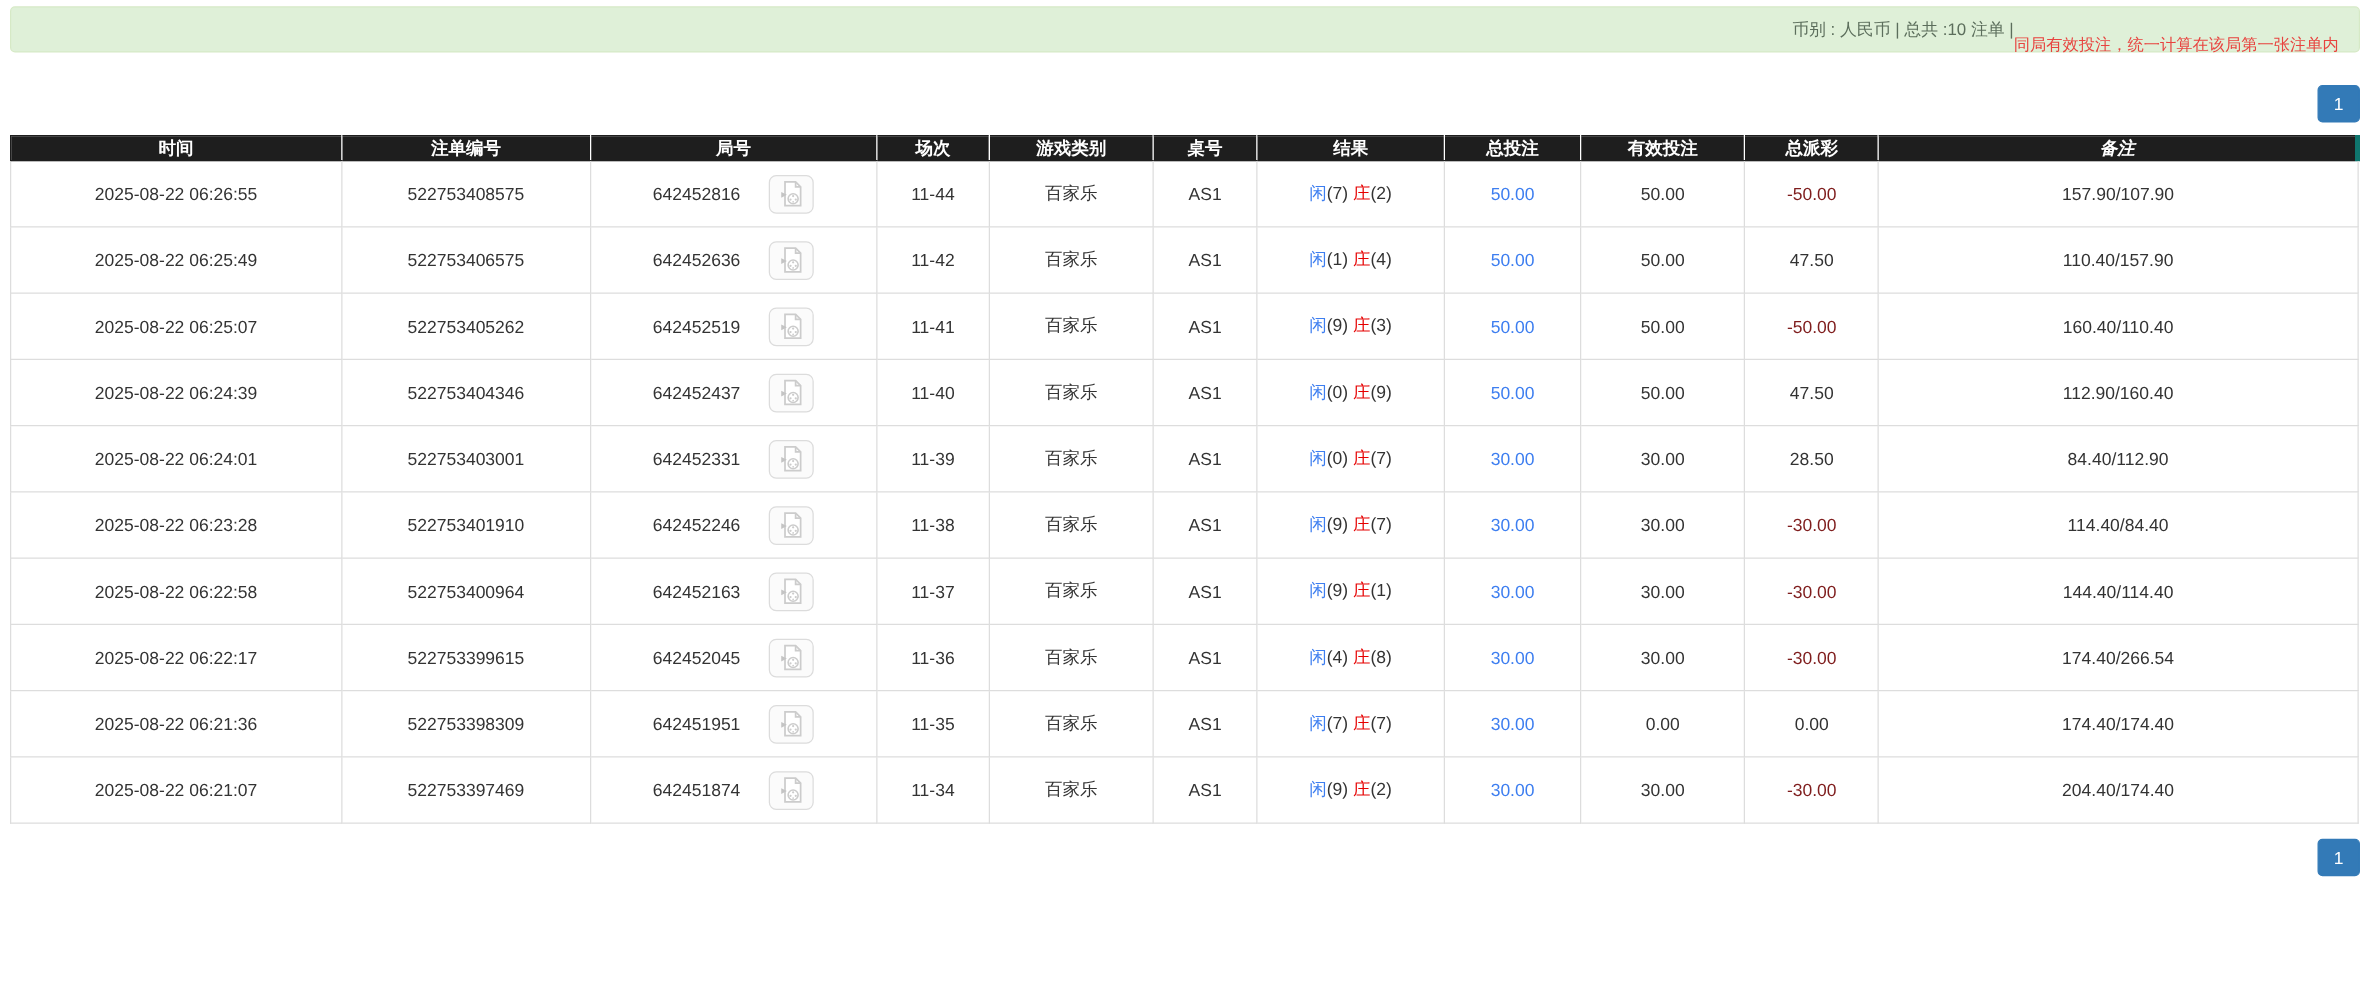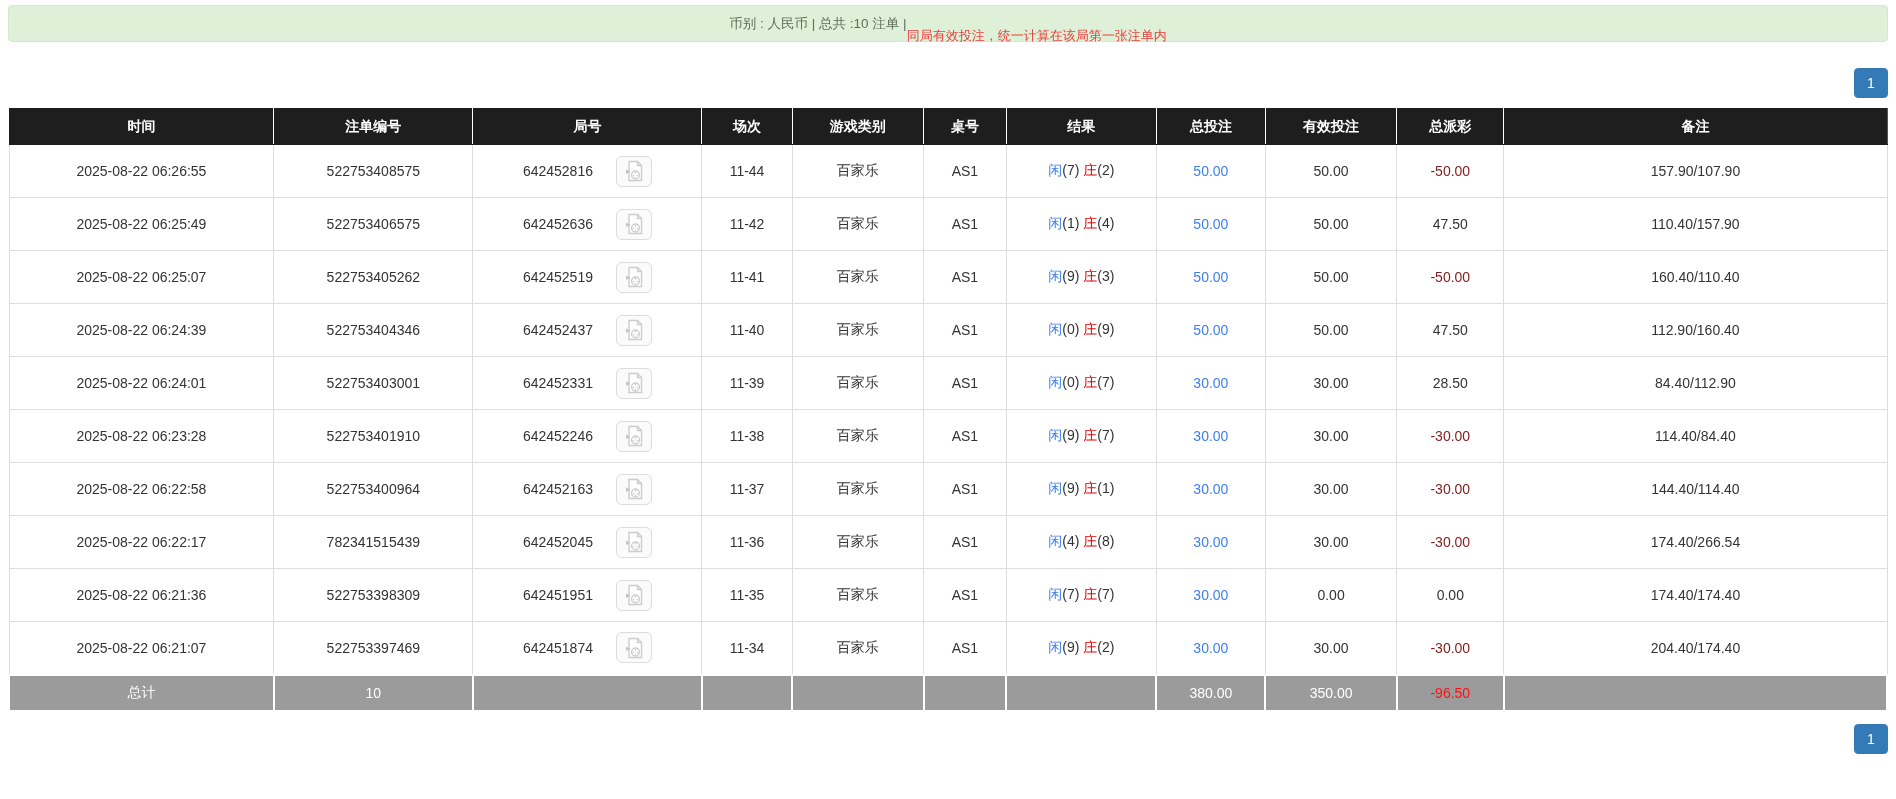--- a/index.html
+++ b/index.html
@@ -13,21 +13,21 @@
   }
   
   .banner {
     margin: 5px 8px 0 8px;
     background: #dff0d8;
     border: 1px solid #d6e9c6;
     border-radius: 4px;
     height: 37px;
     display: flex;
     align-items: center;
-    justify-content: center;
+    justify-content: flex-end;
     padding: 0 16px;
   }
   .banner .left-text { color: #5c6e5c; font-size: 13.5px; }
   .banner .right-text { color: #e8433f; font-size: 13px; margin-top: 25px; }
 
   
   .pager { display: flex; justify-content: flex-end; margin: 26px 8px 10px 8px; }
   .pager-bottom { margin: 12px 8px 0 8px; }
   .page-btn {
     min-width: 34px; height: 30px;
@@ -45,29 +45,29 @@
     width: 1880px;
     margin: 0 8px;
     border-collapse: collapse;
     table-layout: fixed;
   }
   .records th {
     background: #1e1e1e;
     color: #fff;
     font-weight: bold;
     font-size: 14px;
-    height: 36px;
+    height: 20px;
     border-left: 1px solid #fff;
     border-right: 1px solid #fff;
     border-top: 1px solid #1e1e1e;
     border-bottom: 1px solid #1e1e1e;
     text-align: center;
   }
   .records th:first-child { border-left: 1px solid #1e1e1e; }
-  .records th:last-child { border-right: 1px solid #0f766e; }
+  .records th:last-child { border-right: 4px solid #0f766e; font-style: italic; }
   .records td {
     border: 1px solid #ddd;
     text-align: center;
     height: 53px;
     font-size: 14px;
     color: #333;
     background: #fff;
     padding: 4px 6px;
   }
   .records td.link-cell { color: #3d7ef0; cursor: pointer; }
@@ -346,21 +346,21 @@
     <td>AS1</td>
     <td><span class="res-p">闲</span>(9) <span class="res-b">庄</span>(1)</td>
     <td class="link-cell">30.00</td>
     <td>30.00</td>
     <td class="neg">-30.00</td>
     <td>144.40/114.40</td>
   </tr>
 
   <tr>
     <td>2025-08-22 06:22:17</td>
-    <td>782341515439</td>
+    <td>522753399615</td>
     <td>
       <span class="round-wrap">
         <span>642452045</span>
         <button class="video-btn">
           <svg width="20" height="22" viewBox="0 0 20 22" fill="none">
             <path d="M5 1.5 H13.5 L17.5 5.5 V20.5 H5 Z" fill="#ffffff" stroke="#cccccc" stroke-width="1.4"></path>
             <path d="M13.5 1.5 V5.5 H17.5" fill="none" stroke="#cccccc" stroke-width="1.4"></path>
             <path d="M2 9.5 L6.5 11.8 L2 14.1 Z" fill="#c4c4c4"></path>
             <circle cx="11.5" cy="15" r="4" fill="none" stroke="#cccccc" stroke-width="1.3"></circle>
             <circle cx="11.5" cy="12.8" r="0.9" fill="#cccccc"></circle>
@@ -435,31 +435,18 @@
     <td>百家乐</td>
     <td>AS1</td>
     <td><span class="res-p">闲</span>(9) <span class="res-b">庄</span>(2)</td>
     <td class="link-cell">30.00</td>
     <td>30.00</td>
     <td class="neg">-30.00</td>
     <td>204.40/174.40</td>
   </tr>
 </tbody>
   <tfoot>
-    <tr class="summary">
-      <td>总计</td>
-      <td>10</td>
-      <td></td>
-        <td></td>
-        <td></td>
-      <td></td>
-        <td></td>
-      <td>380.00</td>
-      <td>350.00</td>
-      <td class="neg">-96.50</td>
-      <td></td>
-    </tr>
   </tfoot>
 </table>
 
 <div class="pager pager-bottom">
   <button class="page-btn">1</button>
 </div>
 
 </body></html>

